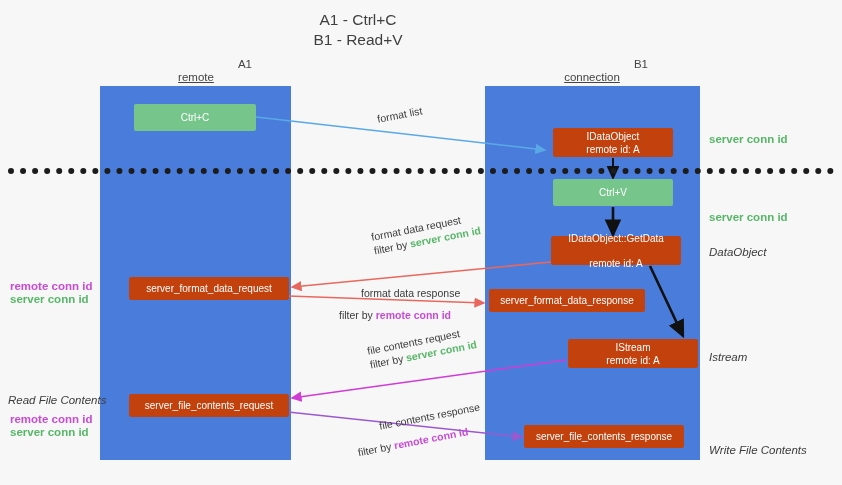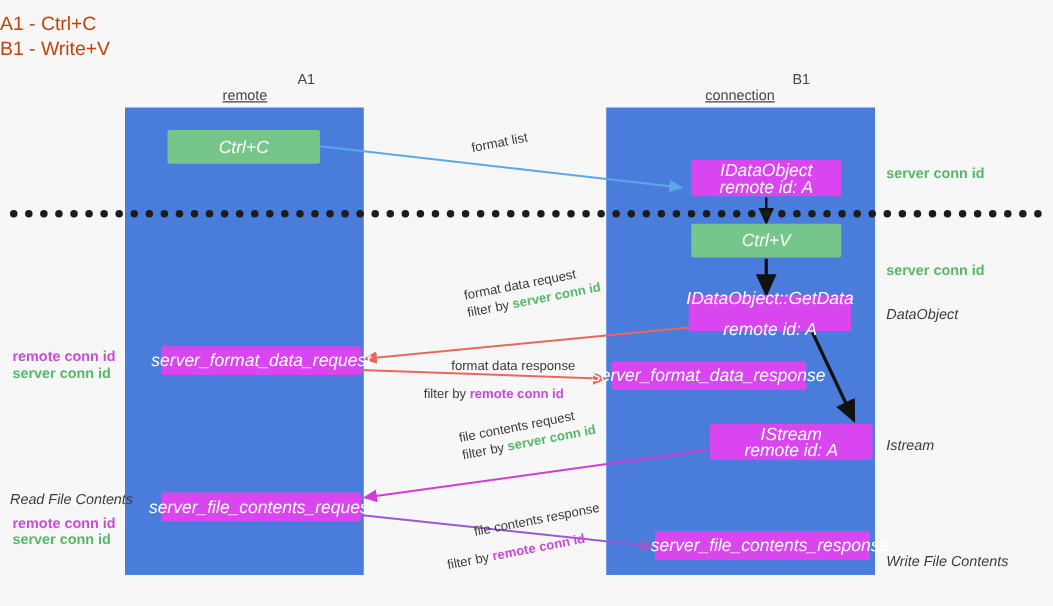--- a/index.html
+++ b/index.html
@@ -18,37 +18,37 @@
 
   .lane-head{
     position:absolute;text-align:center;color:#444;
     font-size:11.5px;line-height:13px;
   }
   .lane-head .l1{display:block;text-align:right;}
   .lane-head .l2{display:block;text-decoration:underline;}
 
   .title{
     position:absolute;left:0;top:10px;width:716px;
-    text-align:left;color:#c2410c;font-size:15.5px;line-height:20px;
+    text-align:center;color:#404040;font-size:15.5px;line-height:20px;
   }
   .title span{display:block;}
 
   .divider{
     position:absolute;left:8px;top:168px;width:826px;height:0;
     border-top:6px dotted #1c1c1c;
   }
 
   .box{
     position:absolute;border-radius:2px;
     color:#ffffff;text-align:center;
-    font-size:14px;line-height:13px;
-    display:flex;flex-direction:column;align-items:center;justify-content:center;font-style:italic;
+    font-size:10px;line-height:13px;
+    display:flex;flex-direction:column;align-items:center;justify-content:center;
   }
   .box.green{background:#76c68b;}
-  .box.orange{background:#d946ef;}
+  .box.orange{background:#c2410c;}
   .box .ln{display:block;white-space:nowrap;}
 
   .sidelabel{
     position:absolute;font-size:11.5px;line-height:14px;white-space:nowrap;
   }
   .c-green{color:#57b768;font-weight:bold;}
   .c-pink{color:#c84bd6;font-weight:bold;}
   .c-dark{color:#3b3b3b;font-style:italic;}
 
   .arrlabel{
@@ -60,21 +60,21 @@
 
   svg.overlay{position:absolute;left:0;top:0;width:842px;height:485px;pointer-events:none;}
 </style>
 </head>
 <body>
 
 <div id="stage">
 
   <div class="title">
     <span>A1 - Ctrl+C</span>
-    <span>B1 - Write+V</span>
+    <span>B1 - Read+V</span>
   </div>
 
   <div class="lane-head" style="left:140px;top:58px;width:112px;">
     <span class="l1">A1</span>
     <span class="l2">remote</span>
   </div>
   <div class="lane-head" style="left:536px;top:58px;width:112px;">
     <span class="l1">B1</span>
     <span class="l2">connection</span>
   </div>
@@ -141,21 +141,21 @@
   </div>
 
   <div class="box orange" style="left:489px;top:289px;width:156px;height:23px;">
     <span class="ln">server_format_data_response</span>
   </div>
 
   <div class="box orange" style="left:129px;top:394px;width:160px;height:23px;">
     <span class="ln">server_file_contents_request</span>
   </div>
 
-  <div class="box orange" style="left:524px;top:425px;width:160px;height:23px;padding-left:12px;">
+  <div class="box orange" style="left:524px;top:425px;width:160px;height:23px;">
     <span class="ln">server_file_contents_response</span>
   </div>
 
   <div class="arrlabel rot-up" style="left:376px;top:112px;">
     <span>format list</span>
   </div>
 
   <div class="arrlabel rot-up" style="left:370px;top:230px;">
     <div>format data request</div>
     <div>

